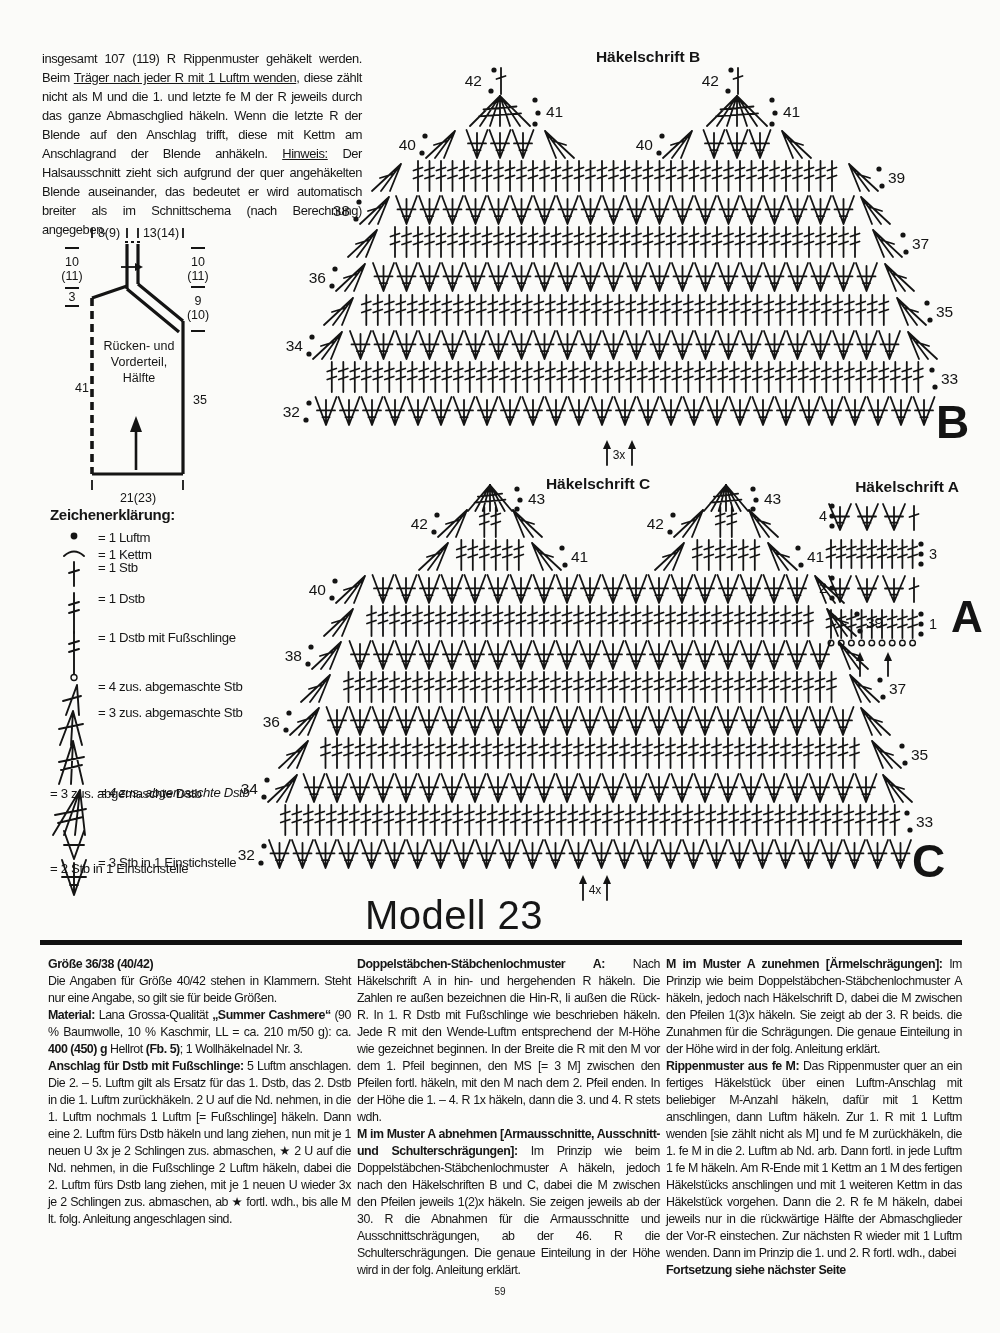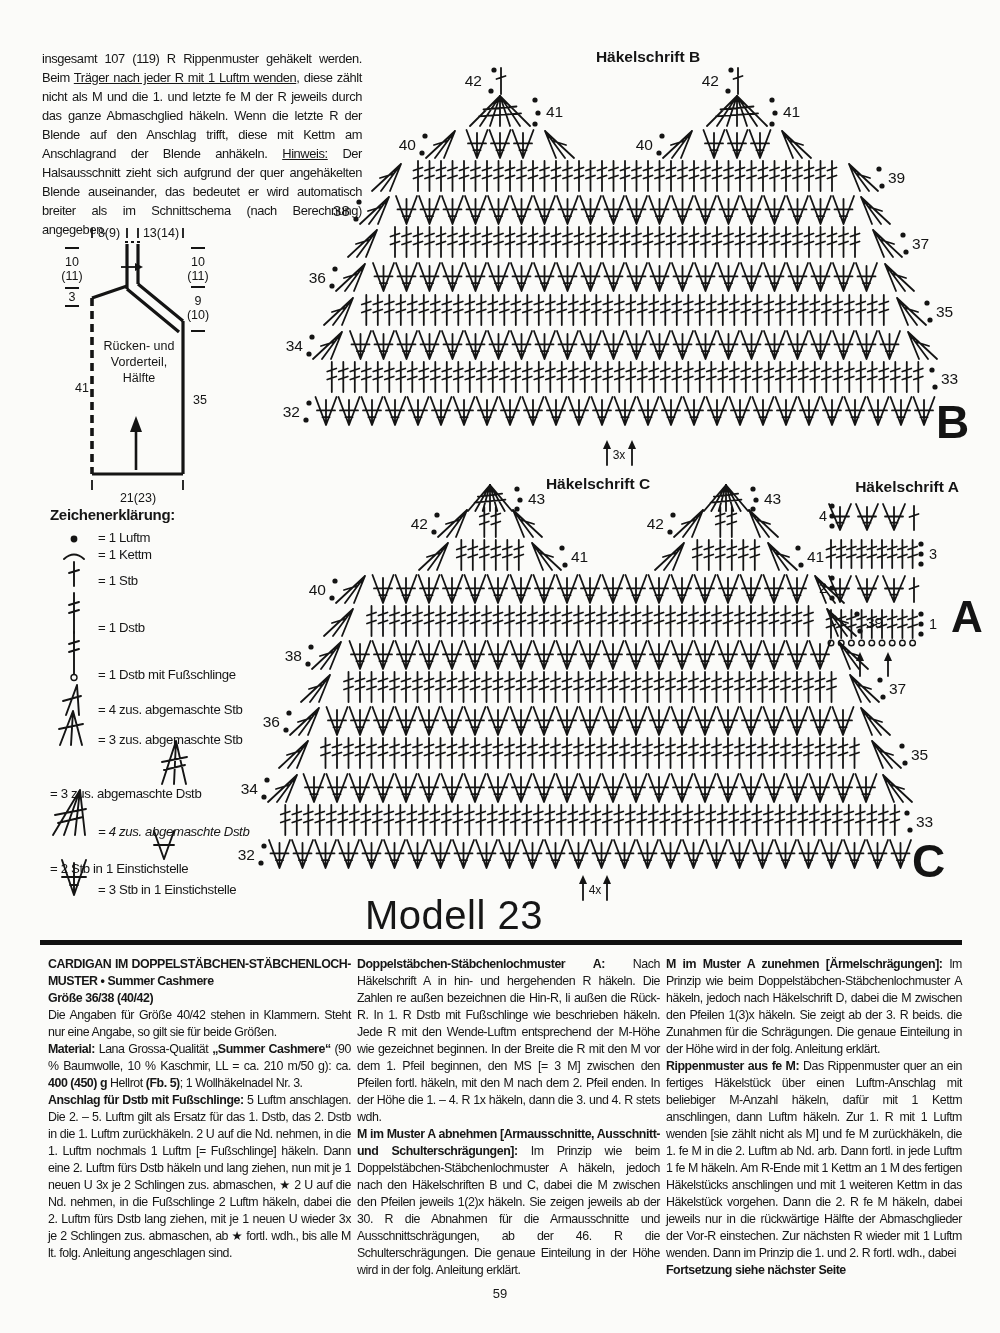--- a/index.html
+++ b/index.html
@@ -8,26 +8,26 @@
   .abs{position:absolute;}
   .rich p{margin:0;text-align:justify;}
   .b{font-weight:bold;}
   .u{text-decoration:underline;}
   #intro{left:42px;top:49px;width:320px;font-size:12.9px;line-height:19px;letter-spacing:-0.4px;}
   .col{top:956px;width:303px;font-size:12.4px;line-height:17px;letter-spacing:-0.45px;}
   #col-left{left:48px;}
   #col-middle{left:357px;}
   #col-right{left:666px;width:296px;}
   #legend-title{left:50px;top:506px;font-size:15px;font-weight:bold;letter-spacing:-0.3px;}
-  .legend-item{position:absolute;display:flex;align-items:flex-end;}
+  .legend-item{position:absolute;display:flex;align-items:flex-start;}
   .legend-item .sym{width:48px;display:flex;justify-content:center;}
   .legend-item .lab{font-size:13.2px;letter-spacing:-0.35px;white-space:nowrap;}
   #model-title{left:0;top:893px;width:908px;text-align:center;font-size:40px;letter-spacing:0.5px;}
   #rule{left:40px;top:940px;width:922px;height:5px;background:#111;}
-  #page-num{left:0;top:1286px;width:1000px;text-align:center;font-size:13px;}
+  #page-num{left:0;top:1286px;width:1000px;text-align:center;font-size:10px;}
   svg{overflow:visible;}
   svg text{font-family:"Liberation Sans",sans-serif;fill:#141414;}
 </style>
 </head>
 <body>
 
 <div class="page">
 
   <div id="intro" class="abs rich">
       <p><span class="">insgesamt 107 (119) R Rippenmuster gehäkelt werden. Beim </span><span class="u">Träger nach jeder R mit 1 Luftm wenden</span><span class="">, diese zählt nicht als M und die 1. und letzte fe M der R jeweils durch das ganze Abmaschglied häkeln. Wenn die letzte R der Blende auf den Anschlag trifft, diese mit Kettm am Anschlagrand der Blende anhäkeln. </span><span class="u">Hinweis:</span><span class=""> Der Halsausschnitt zieht sich aufgrund der quer angehäkelten Blende auseinander, das bedeutet er wird automatisch breiter als im Schnittschema (nach Berechnung) angegeben.</span></p>
@@ -326,21 +326,20 @@
         <text x="114" y="151" font-size="14.5" font-weight="400" text-anchor="start">1</text>
         <text x="136" y="154" font-size="44" font-weight="700" text-anchor="start">A</text>
         <text x="92" y="14" font-size="15.5" font-weight="700" text-anchor="middle">Häkelschrift A</text>
       </g>
     </svg>
 
   <div id="model-title" class="abs">Modell 23</div>
   <div id="rule" class="abs"></div>
 
   <div id="col-left" class="abs col rich">
-      <p><span class="b ">CARDIGAN IM DOPPELSTÄBCHEN-STÄBCHENLOCH-MUSTER • Summer Cashmere</span></p>
       <p><span class="b ">Größe 36/38 (40/42)</span></p>
       <p><span class="">Die Angaben für Größe 40/42 stehen in Klammern. Steht nur eine Angabe, so gilt sie für beide Größen.</span></p>
       <p><span class="b ">Material: </span><span class="">Lana Grossa-Qualität </span><span class="b ">„Summer Cashmere“</span><span class=""> (90 % Baumwolle, 10 % Kaschmir, LL = ca. 210 m/50 g): ca. </span><span class="b ">400 (450) g</span><span class=""> Hellrot </span><span class="b ">(Fb. 5)</span><span class="">; 1 Wollhäkelnadel Nr. 3.</span></p>
       <p><span class="b ">Anschlag für Dstb mit Fußschlinge: </span><span class="">5 Luftm anschlagen. Die 2. – 5. Luftm gilt als Ersatz für das 1. Dstb, das 2. Dstb in die 1. Luftm zurückhäkeln. 2 U auf die Nd. nehmen, in die 1. Luftm nochmals 1 Luftm [= Fußschlinge] häkeln. Dann eine 2. Luftm fürs Dstb häkeln und lang ziehen, nun mit je 1 neuen U 3x je 2 Schlingen zus. abmaschen, ★ 2 U auf die Nd. nehmen, in die Fußschlinge 2 Luftm häkeln, dabei die 2. Luftm fürs Dstb lang ziehen, mit je 1 neuen U wieder 3x je 2 Schlingen zus. abmaschen, ab ★ fortl. wdh., bis alle M lt. folg. Anleitung angeschlagen sind.</span></p>
     </div>
   <div id="col-middle" class="abs col rich">
       <p><span class="b ">Doppelstäbchen-Stäbchenlochmuster A: </span><span class="">Nach Häkelschrift A in hin- und hergehenden R häkeln. Die Zahlen re außen bezeichnen die Hin-R, li außen die Rück-R. In 1. R Dstb mit Fußschlinge wie beschrieben häkeln. Jede R mit den Wende-Luftm entsprechend der M-Höhe wie gezeichnet beginnen. In der Breite die R mit den M vor dem 1. Pfeil beginnen, den MS [= 3 M] zwischen den Pfeilen fortl. häkeln, mit den M nach dem 2. Pfeil enden. In der Höhe die 1. – 4. R 1x häkeln, dann die 3. und 4. R stets wdh.</span></p>
       <p><span class="b ">M im Muster A abnehmen [Armausschnitte, Ausschnitt- und Schulterschrägungen]: </span><span class="">Im Prinzip wie beim Doppelstäbchen-Stäbchenlochmuster A häkeln, jedoch nach den Häkelschriften B und C, dabei die M zwischen den Pfeilen jeweils 1(2)x häkeln. Sie zeigen jeweils ab der 30. R die Abnahmen für die Armausschnitte und Ausschnittschrägungen, ab der 46. R die Schulterschrägungen. Die genaue Einteilung in der Höhe wird in der folg. Anleitung erklärt.</span></p>
     </div>
   <div id="col-right" class="abs col rich">

